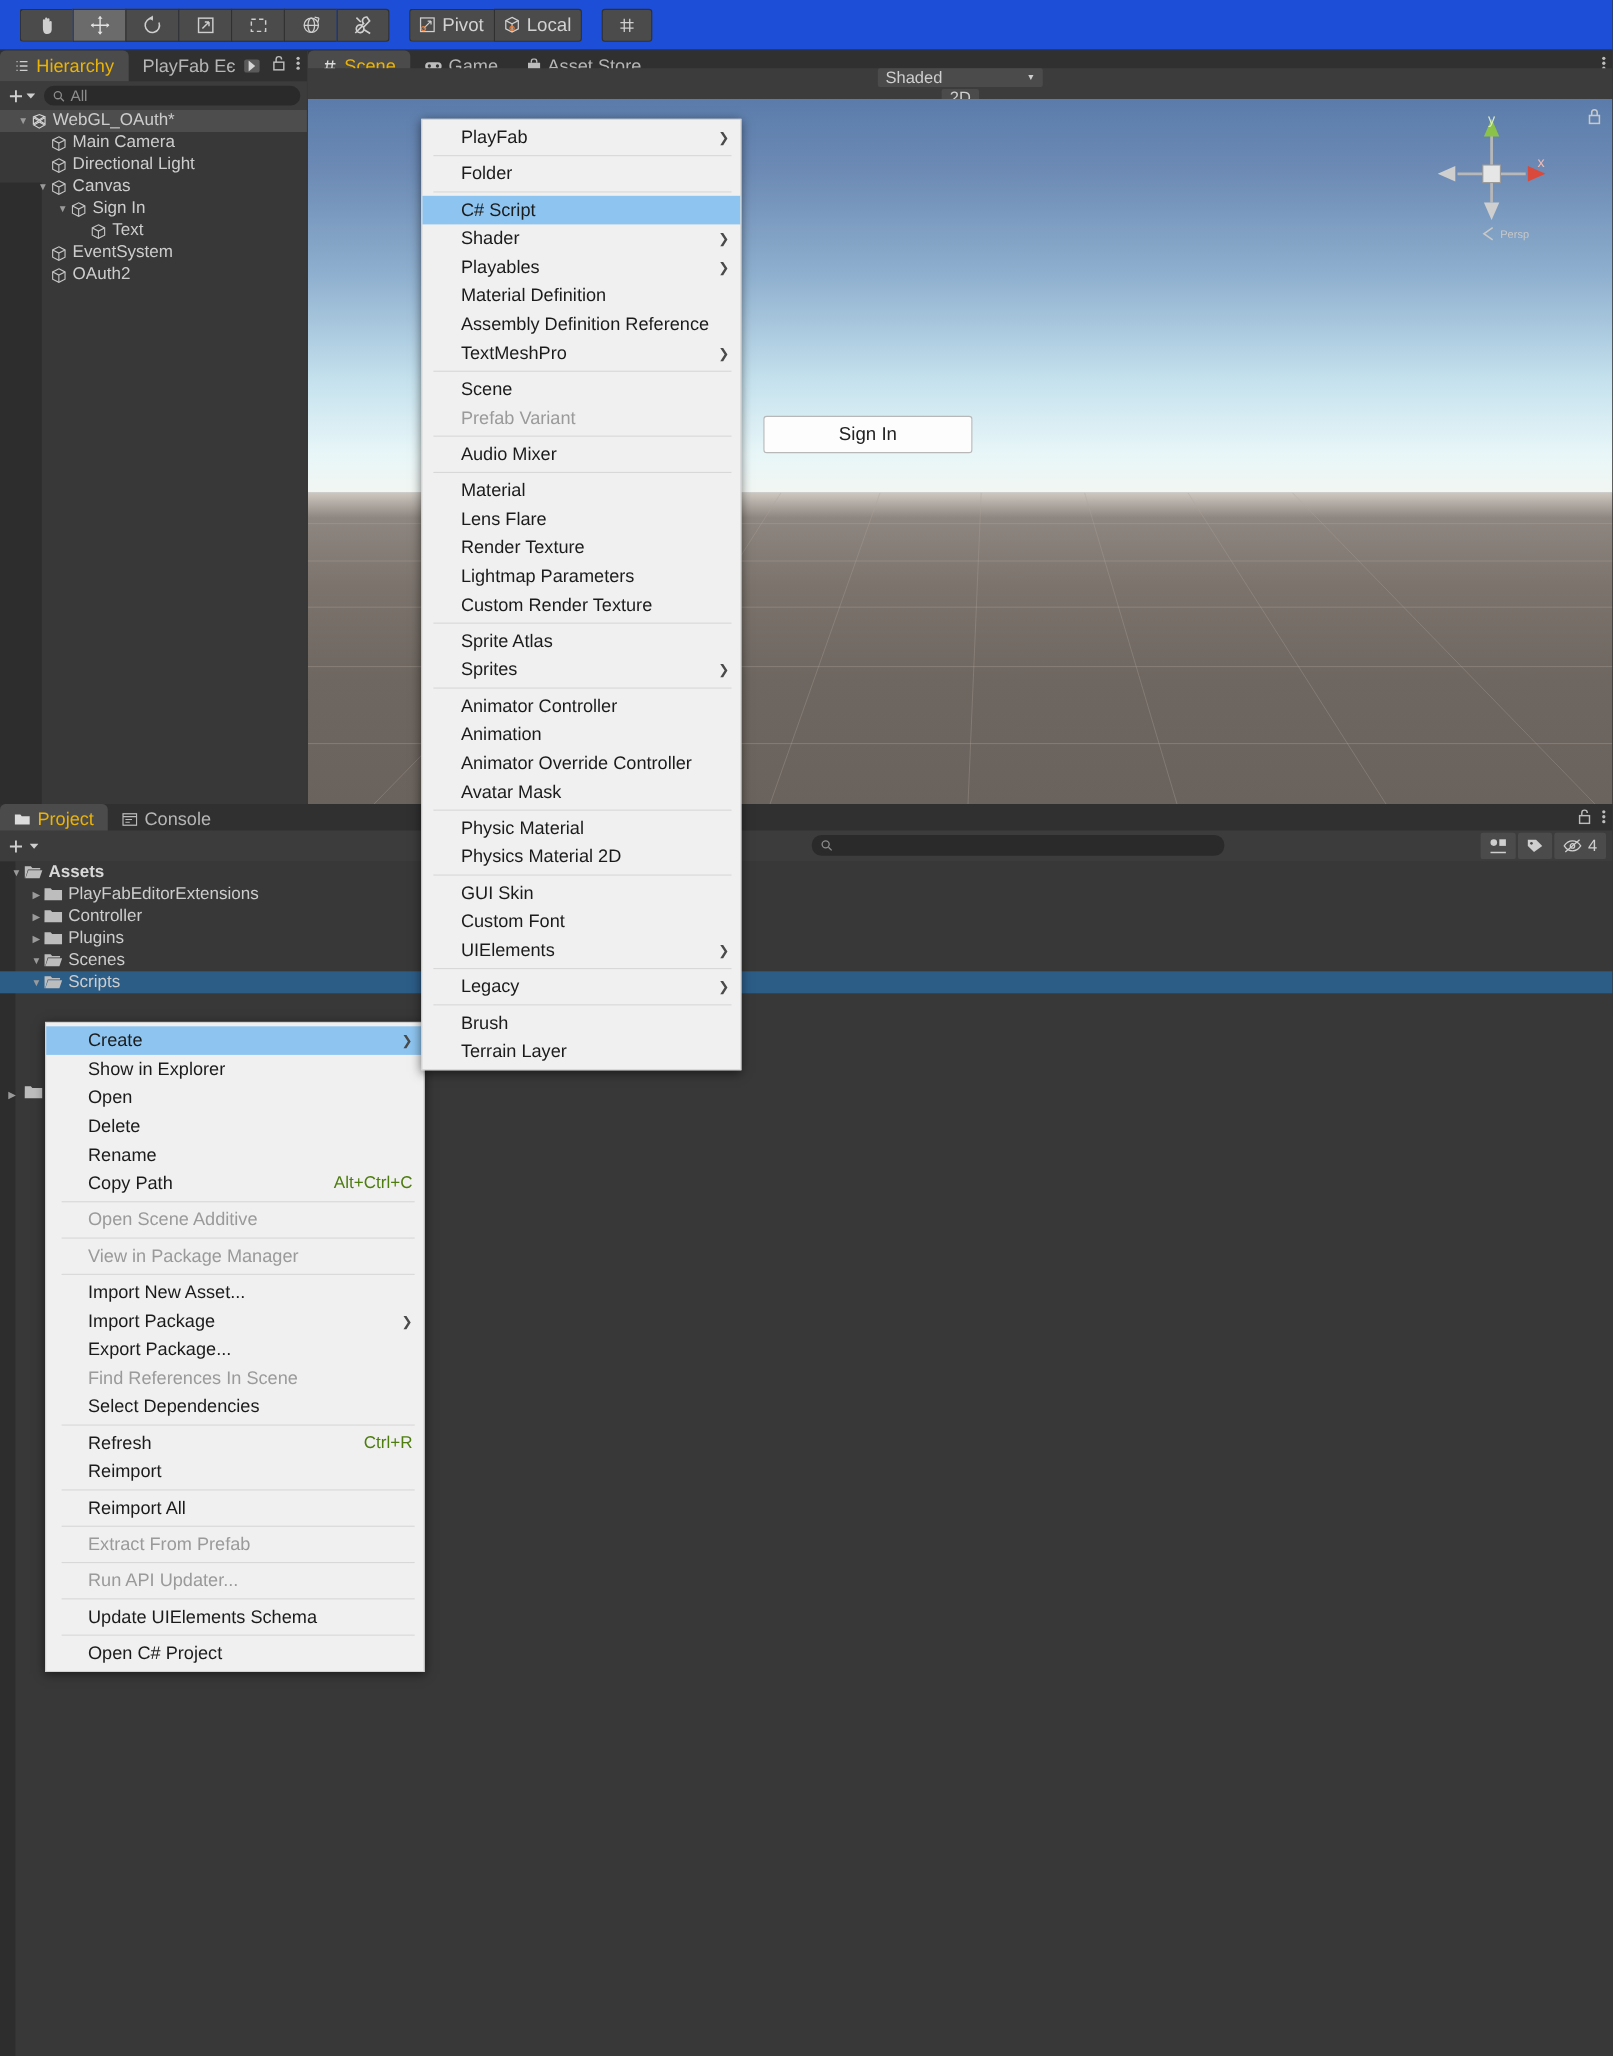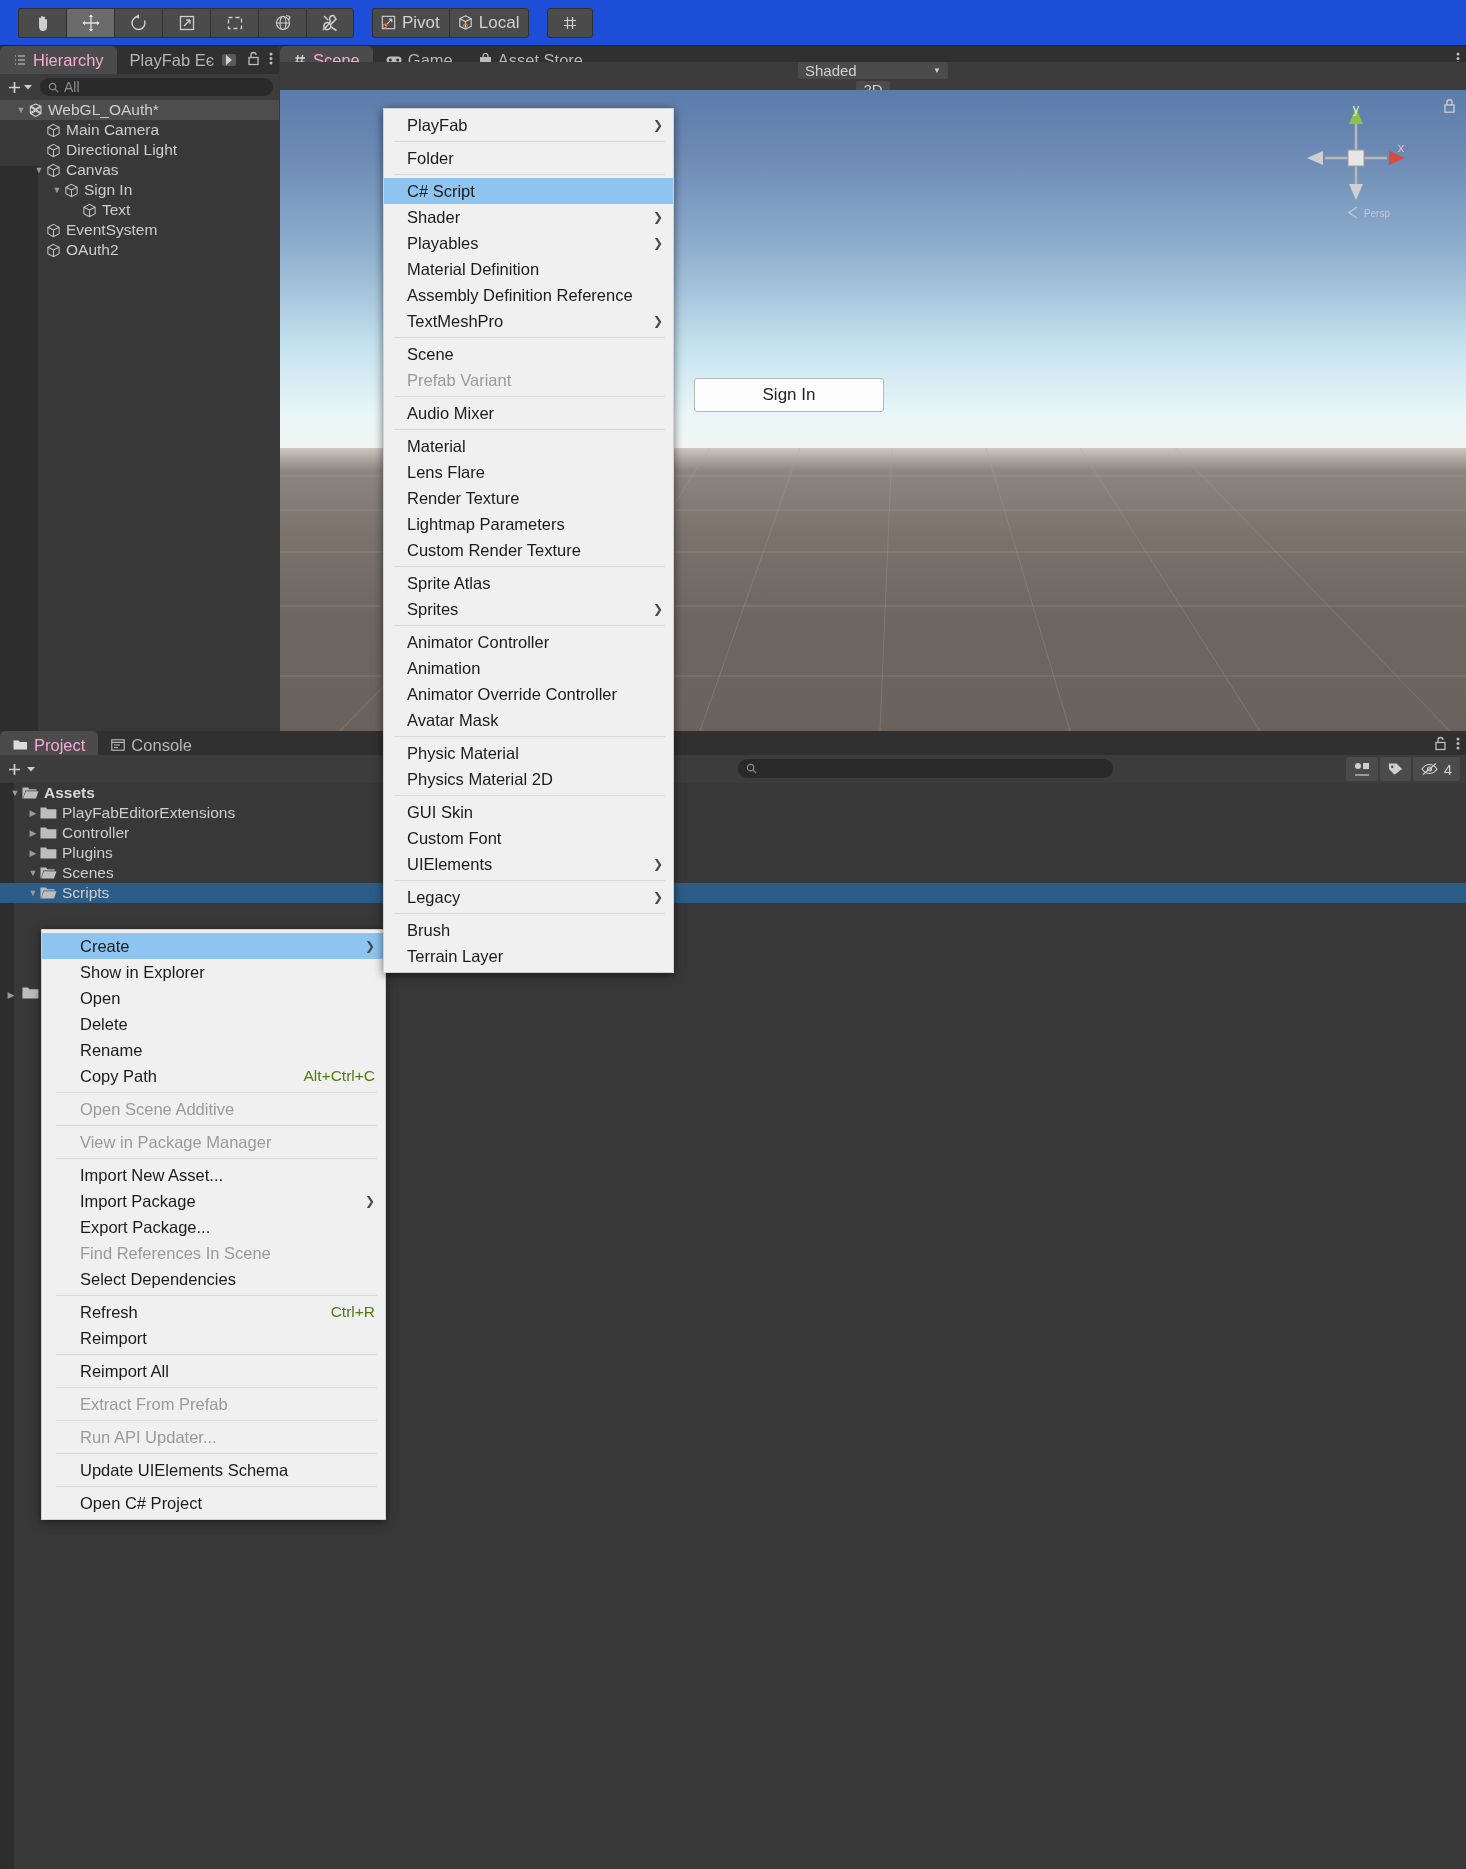--- a/index.html
+++ b/index.html
@@ -45,21 +45,21 @@
   
   .tabbar {
     position: absolute; height: 28px; background: #383838;
     display: flex; align-items: stretch;
   }
   .tab {
     display: flex; align-items: center; gap: 6px;
     padding: 0 13px; color: #b6b6b6; font-size: 16.5px;
     border-radius: 5px 5px 0 0;
   }
-  .tab.active { background: #4b4b4b; color: #f9a8d4; }
+  .tab.active { background: #4b4b4b; color: #eab308; }
   .tabicon { display:flex; align-items:center; color:#b6b6b6; }
 
   
   #hierarchy-panel {
     position: absolute; left: 0; top: 46px; width: 279px; height: 685px;
     background: #383838;
   }
   #hierarchy-tabbar {
     position: absolute; left: 0; top: 46px; width: 279px; height: 28px;
     background: #303030; display: flex; align-items: stretch;
@@ -191,21 +191,21 @@
   }
   .mi.hl { background: #8ec5f0; }
   .mi.dis { color: #9a9a9a; }
   .mi .sc { margin-left: auto; padding-left: 32px; color: #4d7c0f; font-size: 15.5px; }
   .mi .arrow {
     position: absolute; right: 10px; color: #4a4a4a; font-size: 12px;
   }
   .msep { height: 1px; background: #d8d8d8; margin: 3px 8px 3px 14px; }
   #context-menu { left: 41px; top: 929px; width: 345px; }
   #create-submenu { left: 383px; top: 108px; width: 291px; }
-  #create-submenu .mi { padding-left: 23px; height: 26px; }
+  #create-submenu .mi { padding-left: 35px; height: 26px; }
   #create-submenu .msep { margin: 3px 8px 3px 10px; }
 </style>
 </head>
 <body>
 
 <div id="app">
 
   <div class="toolbar">
     <div class="tool-group">
       <div class="tbtn">

